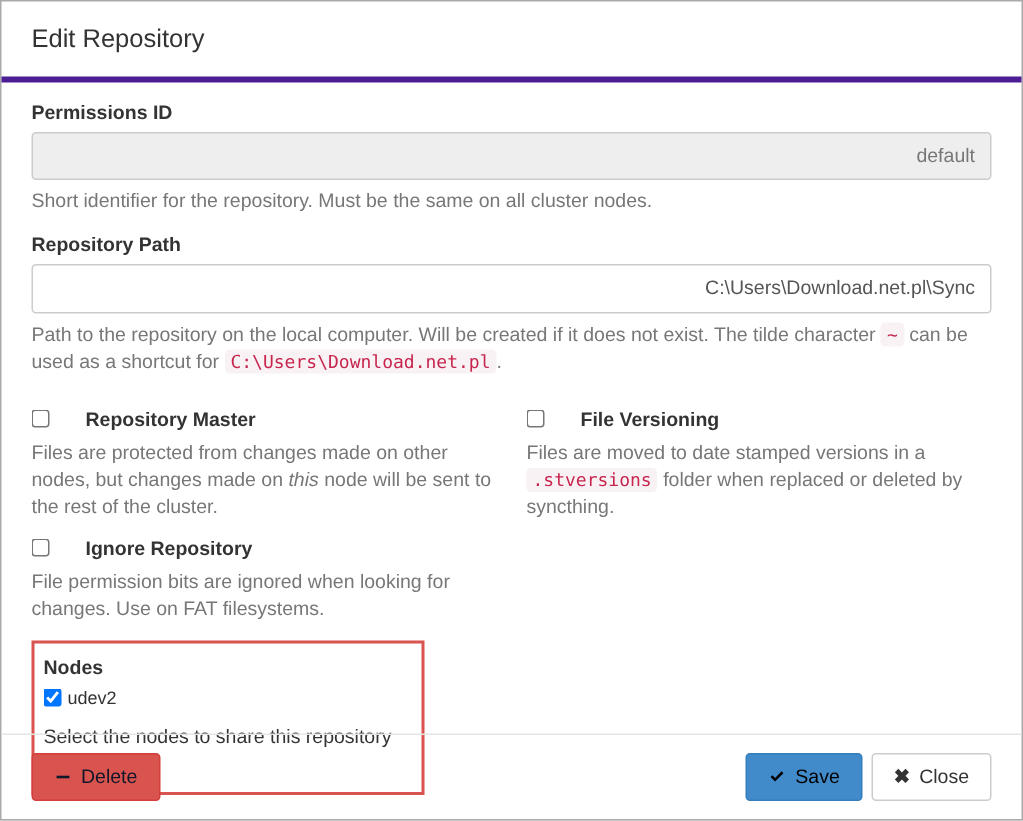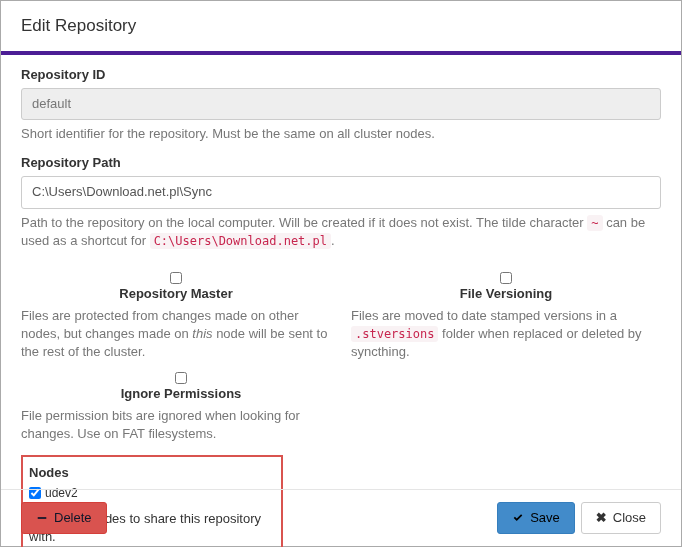--- a/index.html
+++ b/index.html
@@ -4,29 +4,29 @@
 <style>
 * { box-sizing: border-box; margin: 0; padding: 0; }
 body { font-family: "Helvetica Neue", Helvetica, Arial, sans-serif; font-size: 13px; color: #333; background: #888; }
 .modal { background: #fff; width: 682px; height: 547px; position: relative; border: 1px solid #aaa; }
 .modal-header { padding: 15px 20px; border-bottom: 4px solid #4c1d95; }
 .modal-header h3 { font-size: 17px; font-weight: 500; color: #333; }
 .modal-body { padding: 12px 20px; }
 .modal-footer { position: absolute; bottom: 0; left: 0; right: 0; padding: 12px 20px; border-top: 1px solid #e5e5e5; display: flex; align-items: center; }
 .form-group { margin-bottom: 12px; }
 .form-label { display: block; font-weight: 700; font-size: 13px; margin-bottom: 6px; color: #333; }
-.form-control { width: 100%; padding: 6px 10px; font-size: 13px; line-height: 1.4; color: #555; background: #fff; border: 1px solid #ccc; border-radius: 3px; }
+.form-control { width: 100%; padding: 6px 10px; font-size: 13px; line-height: 1.4; color: #555; background: #fff; border: 1px solid #ccc; border-radius: 3px; text-align: right; }
 .form-control[disabled] { background: #eee; color: #777; }
 .help-text { color: #777; font-size: 13px; margin-top: 5px; line-height: 1.4; }
 .help-text code { background: #f9f2f4; color: #c7254e; padding: 1px 4px; font-size: 12px; border-radius: 3px; font-family: Menlo, Monaco, Consolas, monospace; }
 .help-text code.tilde { color: #c7254e; }
 .help-text em { font-style: italic; }
 .row { display: flex; gap: 20px; }
 .col { flex: 1; }
-.checkbox-line { display: flex; align-items: center; gap: 2px; margin-bottom: 6px; flex-direction: column; }
+.checkbox-line { display: flex; align-items: center; gap: 24px; margin-bottom: 6px; }
 .checkbox-line input { width: 12px; height: 12px; }
 .checkbox-line .cb-label { font-weight: 700; font-size: 13px; }
 .nodes-box { border: 2px solid #d9534f; padding: 8px 6px 10px 6px; margin-top: 8px; width: 262px; }
 .nodes-box .form-label { margin-bottom: 6px; }
 .node-item { display: flex; align-items: center; gap: 4px; font-size: 12px; }
 .node-item input { width: 12px; height: 12px; }
 .btn { display: inline-flex; align-items: center; gap: 6px; padding: 6px 14px; font-size: 13px; border-radius: 3px; cursor: pointer; border: 1px solid transparent; line-height: 1.4; }
 .btn-danger { background: #d9534f; color: #0f172a; border-color: #d43f3a; }
 .btn-primary { background: #428bca; color: #000000; border-color: #357ebd; }
 .btn-default { background: #fff; color: #333; border-color: #ccc; }
@@ -38,21 +38,21 @@
 </head>
 <body>
 
 <div class="modal">
   <div class="modal-header">
     <h3>Edit Repository</h3>
   </div>
   <div class="modal-body">
 
     <div class="form-group">
-      <label class="form-label">Repository ID</label>
+      <label class="form-label">Permissions ID</label>
       <input type="text" class="form-control" disabled="" value="default" style="">
       <div class="help-text">Short identifier for the repository. Must be the same on all cluster nodes.</div>
     </div>
 
     <div class="form-group">
       <label class="form-label">Repository Path</label>
       <input type="text" class="form-control" value="C:\Users\Download.net.pl\Sync" style="">
       <div class="help-text">
         <span>Path to the repository on the local computer. Will be created if it does not exist. The tilde character </span><code class="tilde">~</code><span> can be used as a shortcut for </span><code>C:\Users\Download.net.pl</code><span>.</span>
       </div>
@@ -79,21 +79,21 @@
           <span>Files are moved to date stamped versions in a </span><code>.stversions</code><span> folder when replaced or deleted by syncthing.</span>
         </div>
       </div>
     </div>
 
     <div class="section-spacer"></div>
 
     <div class="form-group" style="width:50%;">
       <div class="checkbox-line">
         <input type="checkbox" style="">
-        <span class="cb-label">Ignore Permissions</span>
+        <span class="cb-label">Ignore Repository</span>
       </div>
       <div class="help-text">File permission bits are ignored when looking for changes. Use on FAT filesystems.</div>
     </div>
 
     <div class="nodes-box">
       <div class="form-label">Nodes</div>
       <div class="node-item">
         <input type="checkbox" checked="" style="">
         <span>udev2</span>
       </div>

